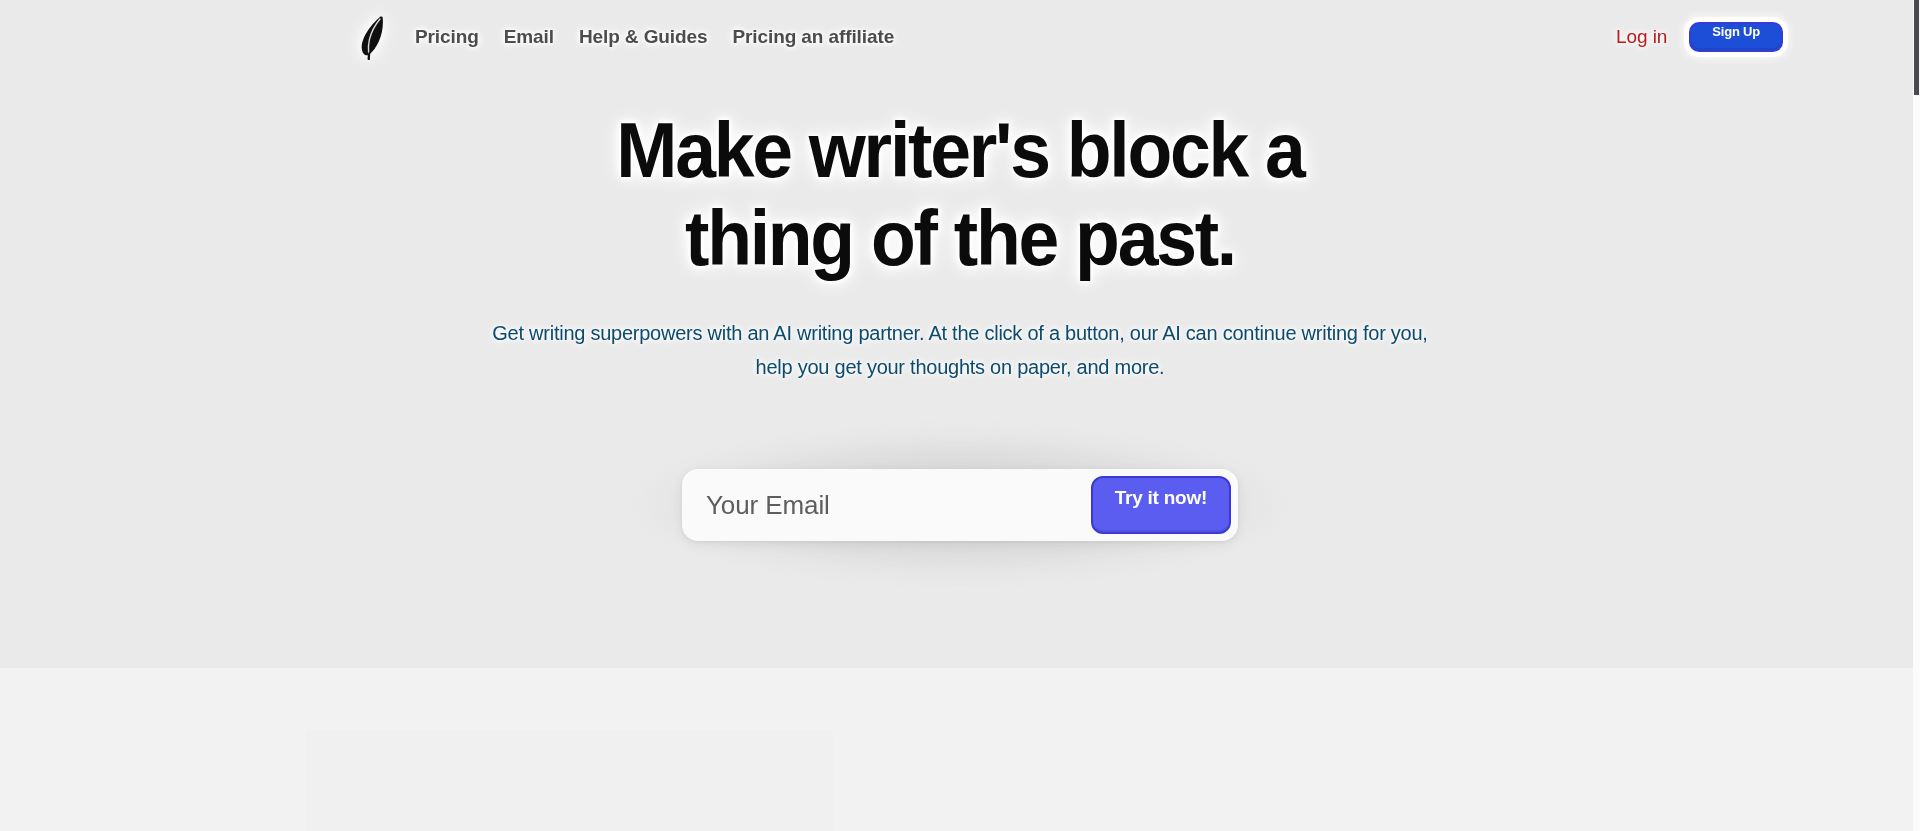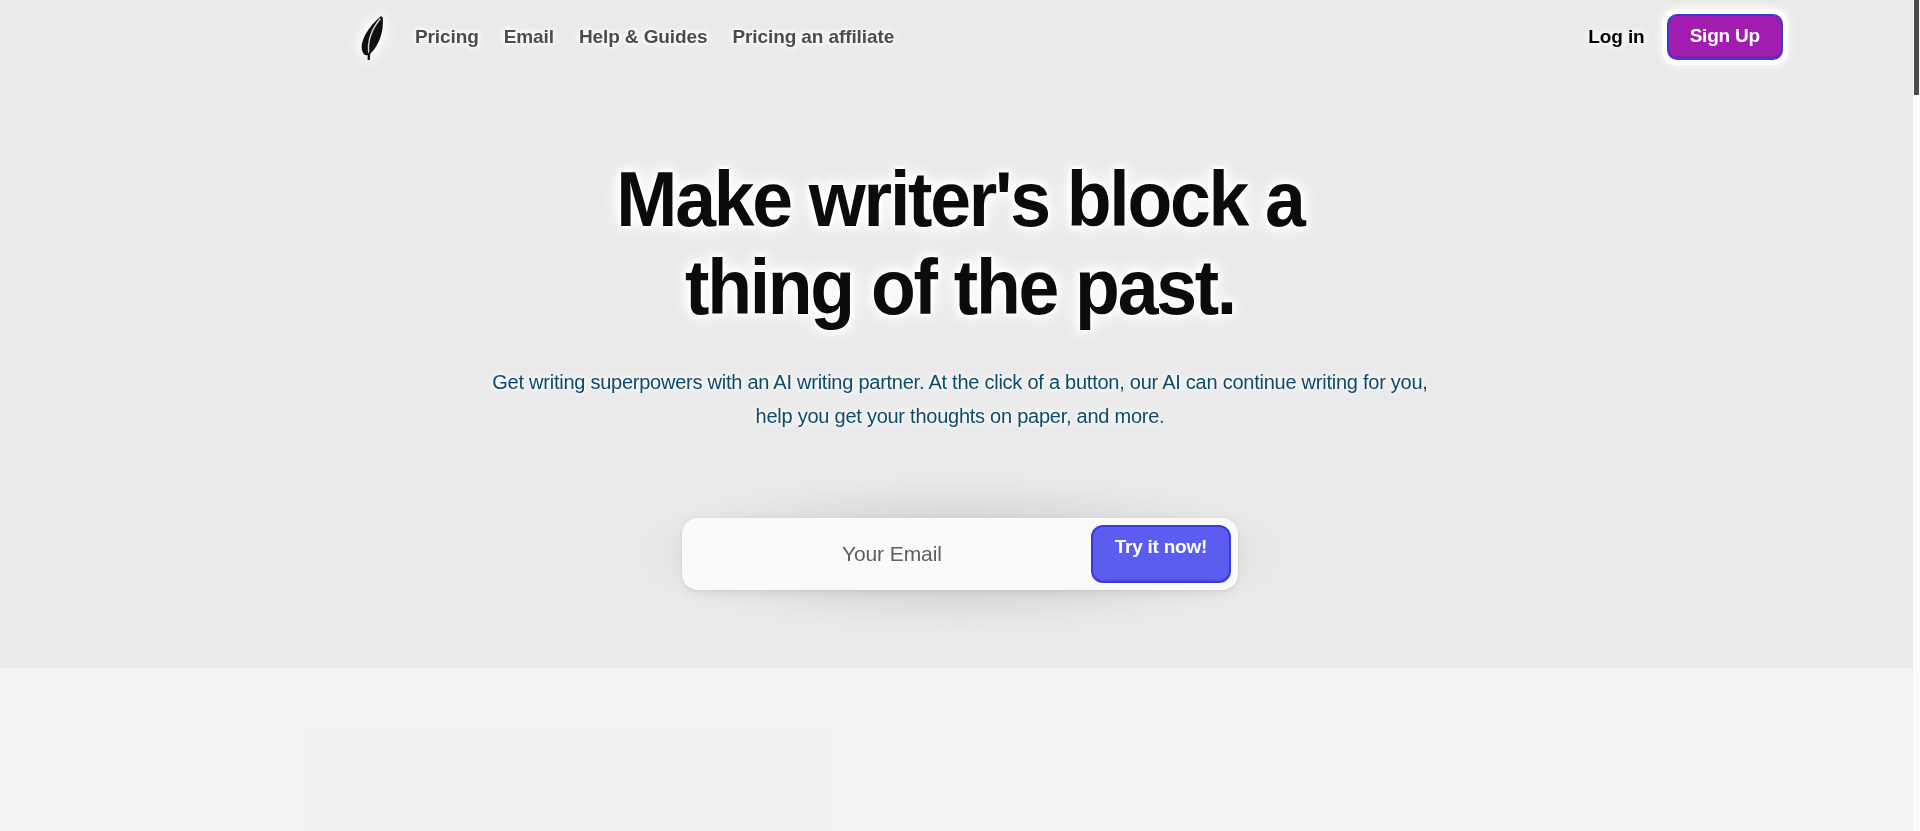--- a/index.html
+++ b/index.html
@@ -81,52 +81,52 @@
   .nav-right {
     margin-left:auto;
     margin-right:137px;
     display:flex;
     align-items:center;
     gap:22px;
   }
 
   .login-link {
     font-size:19px;
-    font-weight:700;
-    color:#000000;
+    font-weight:400;
+    color:#b91c1c;
     text-decoration:none;
     letter-spacing:-0.1px;
     white-space:nowrap;
     text-shadow:0 0 4px #fff, 0 0 8px #fff, 0 0 12px #fff;
     cursor:pointer;
   }
 
   .signup-btn {
     font-family:"Liberation Sans", sans-serif;
-    font-size:19px;
+    font-size:13px;
     font-weight:700;
     color:#ffffff;
-    background:#a21caf;
+    background:#1d4ed8;
     border:2px solid #3a3bd4;
     border-radius:10px;
-    padding:9px 21px 11px;
+    padding:0 21px 11px;
     letter-spacing:-0.2px;
     white-space:nowrap;
     cursor:pointer;
     box-shadow:
       0 0 0 5px rgba(255,255,255,0.95),
       0 0 10px 6px rgba(255,255,255,0.85),
       inset 0 -2px 0 rgba(0,0,0,0.08);
   }
 
   
   .hero-inner {
     position:relative;
     text-align:center;
-    margin-top:81px;
+    margin-top:32px;
   }
 
   .headline {
     font-family:"Liberation Sans", sans-serif;
     font-size:78px;
     line-height:88px;
     font-weight:700;
     color:#0b0b0b;
     letter-spacing:-2.4px;
     transform:scaleX(0.94);
@@ -187,25 +187,24 @@
     z-index:2;
   }
 
   .email-input {
     flex:1;
     height:100%;
     border:none;
     outline:none;
     background:transparent;
     font-family:"Liberation Sans", sans-serif;
-    font-size:21px;
+    font-size:26px;
     color:#333;
-    padding-left:11px;
+    padding-left:24px;
     letter-spacing:-0.1px;
-    text-align:center;
   }
   .email-input::placeholder { color:#5e5e5e; opacity:1; }
 
   .try-btn {
     font-family:"Liberation Sans", sans-serif;
     font-size:19px;
     font-weight:700;
     color:#ffffff;
     background:#5b5cf0;
     border:2px solid #3a3bd4;

